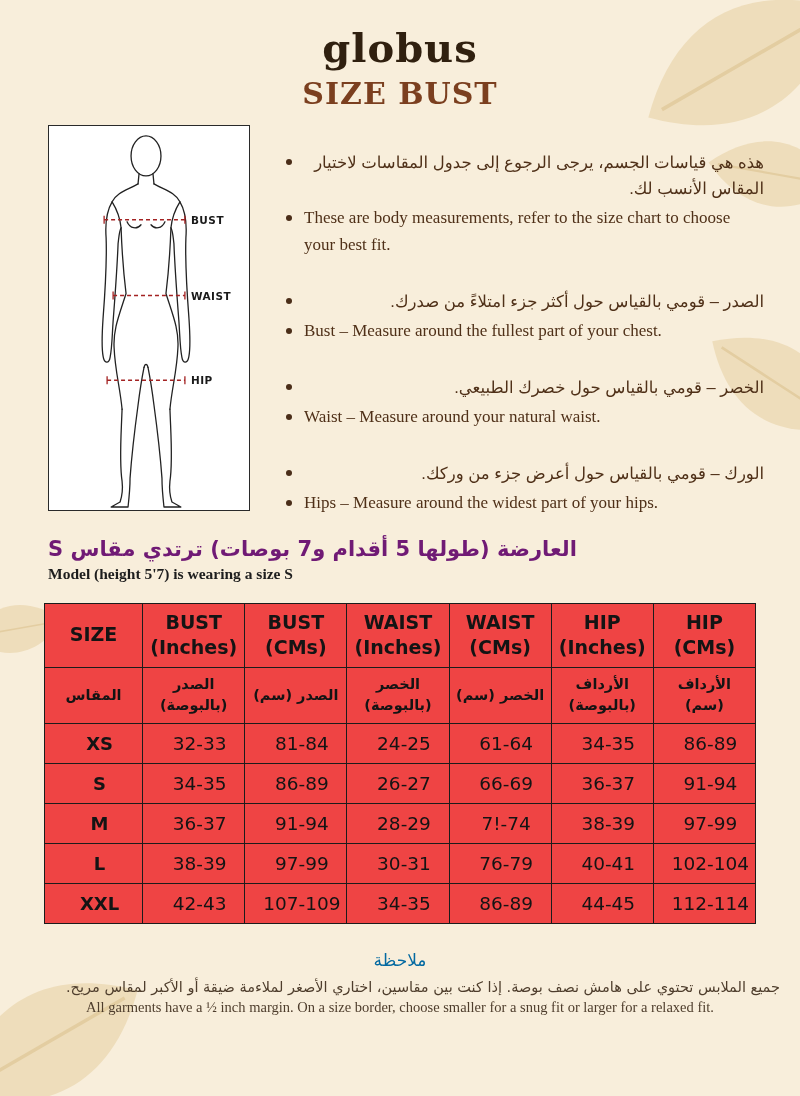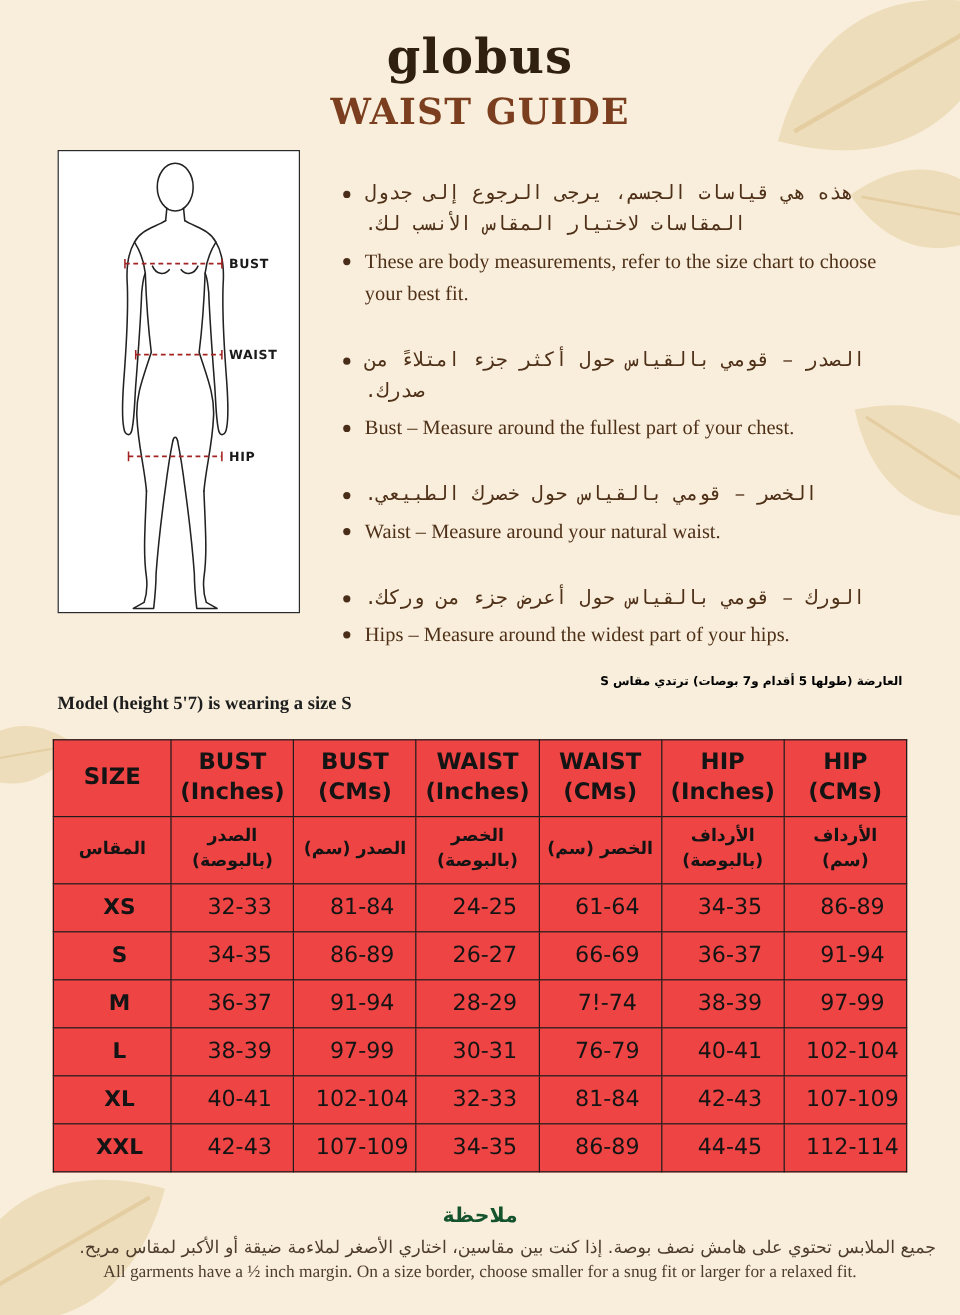--- a/index.html
+++ b/index.html
@@ -52,50 +52,50 @@
     font-family:"DejaVu Sans", sans-serif; font-size:10.5px; font-weight:700;
     fill:#1a1a1a; letter-spacing:0.5px;
   }
 
   .instructions { flex:1; padding-top:24px; }
   .group { margin-bottom:29px; }
   .group:last-child { margin-bottom:0; }
   .bullet { display:flex; gap:12px; margin-bottom:4px; }
   .dot { width:6px; height:6px; border-radius:50%; background:#4a2d18; margin-top:10px; flex:none; }
   .bullet .text { flex:1; font-size:17px; line-height:1.58; color:#4f3018; }
-  .bullet.ar .text { direction:rtl; text-align:left; font-family:Liberation Mono, monospace; font-size:16.5px; }
+  .bullet.ar .text { direction:rtl; text-align:right; font-family:Liberation Sans, sans-serif; font-size:16.5px; }
   .bullet.en .text { font-family:"Liberation Serif", serif; }
 
   
   .model-note { padding:16px 48px 0; }
   .model-note .ar {
-    direction:rtl; text-align:right;
+    direction:rtl; text-align:left;
     font-family:"DejaVu Sans", sans-serif;
-    font-size:10px; font-weight:700; color:#000000;
+    font-size:21px; font-weight:700; color:#701a75;
   }
   .model-note .en { font-size:15.5px; font-weight:700; margin-top:4px; }
 
   
   .size-table {
     width:712px; margin:20px auto 0; border-collapse:collapse;
     background:#ef4444; table-layout:fixed;
     font-family:"DejaVu Sans", sans-serif;
   }
   .size-table th, .size-table td {
     border:1px solid #1c1c1c; text-align:center; vertical-align:middle;
     color:#141414; white-space:pre-line;padding-left:12px;
   }
   .size-table thead tr.hdr-en th { font-size:19px; font-weight:700; height:64px; line-height:1.35; padding:6px 2px; }
   .size-table thead tr.hdr-ar th { font-size:14.5px; font-weight:700; height:56px; line-height:1.45; padding:5px 2px; }
   .size-table tbody th { font-size:18px; font-weight:700; height:40px; }
   .size-table tbody td { font-size:18.5px; font-weight:400; height:40px; }
 
   
   .footer { text-align:center; padding-top:26px; }
-  .note-title-ar { font-family:"DejaVu Sans", sans-serif; font-size:17px; font-weight:700; color:#14532d; }
+  .note-title-ar { font-family:"DejaVu Sans", sans-serif; font-size:17px; font-weight:400; color:#0369a1; }
   .note-title-en { font-size:17px; font-weight:700; color:#7b4220; margin-top:3px; }
   .note-body-ar { font-family:"DejaVu Sans", sans-serif; font-size:14.5px; color:#4e3d2c; margin-top:9px;padding-left:46px; }
   .note-body-en { font-size:14.5px; color:#4e3d2c; margin-top:4px; }
 </style>
 </head>
 <body>
 
 <div class="page">
 
   <div class="leaf leaf-tr">
@@ -124,21 +124,21 @@
   </div>
   <div class="leaf leaf-bl">
     <svg viewBox="0 0 100 100">
         <path class="blade" d="M8,92 C8,38 38,8 92,8 C92,62 62,92 8,92 Z"></path>
         <path class="vein" d="M14,86 C36,64 64,36 86,14"></path>
       </svg>
   </div>
 
   <header class="header layer">
     <div class="logo">globus</div>
-    <div class="title">WAIST GUIDE</div>
+    <div class="title">SIZE BUST</div>
   </header>
 
   <section class="content layer">
     <div class="figure-box">
       <svg viewBox="0 0 200 385">
 
         <ellipse class="outline" cx="97" cy="30" rx="15" ry="20"></ellipse>
         <path class="outline" d="M90,48 L89,58 M104,48 L105,58"></path>
 
         <path class="outline" d="M89,58 C79,64 68,66 63,76 C68,84 71,92 72,102 C73,130 75,152 77,168 C70,190 64,204 65,222 C66,246 71,262 73,284"></path>
@@ -286,29 +286,20 @@
       <tr>
         <th>L</th>
         <td>38-39</td>
         <td>97-99</td>
         <td>30-31</td>
         <td>76-79</td>
         <td>40-41</td>
         <td>102-104</td>
       </tr>
       <tr>
-        <th>XL</th>
-        <td>40-41</td>
-        <td>102-104</td>
-        <td>32-33</td>
-        <td>81-84</td>
-        <td>42-43</td>
-        <td>107-109</td>
-      </tr>
-      <tr>
         <th>XXL</th>
         <td>42-43</td>
         <td>107-109</td>
         <td>34-35</td>
         <td>86-89</td>
         <td>44-45</td>
         <td>112-114</td>
       </tr>
     </tbody>
   </table>

